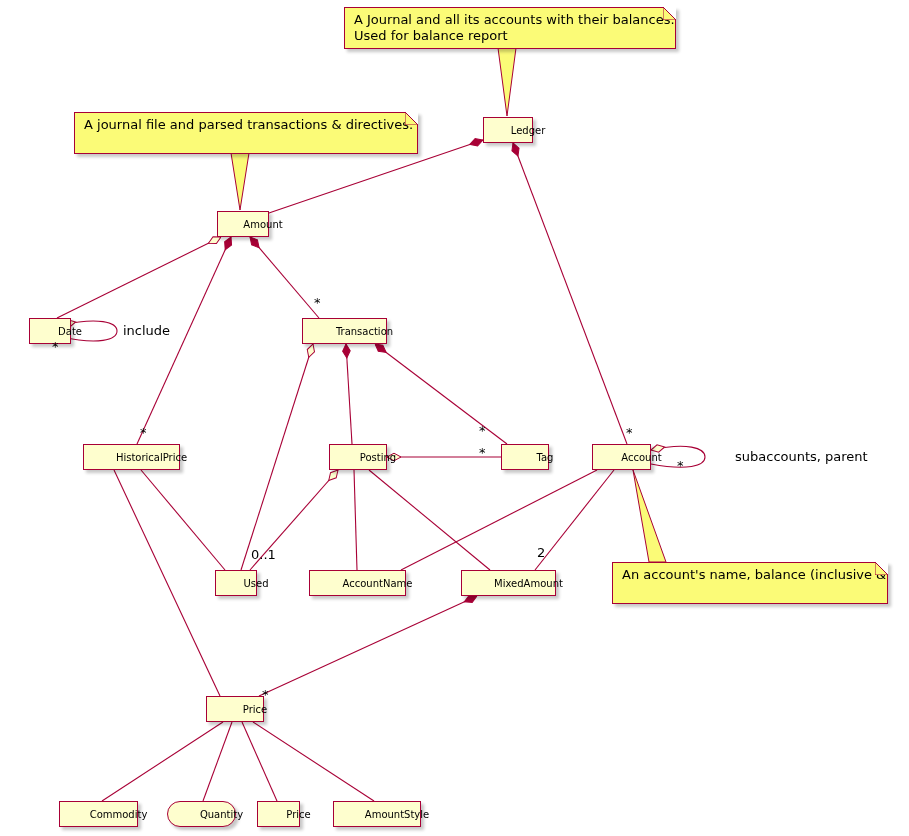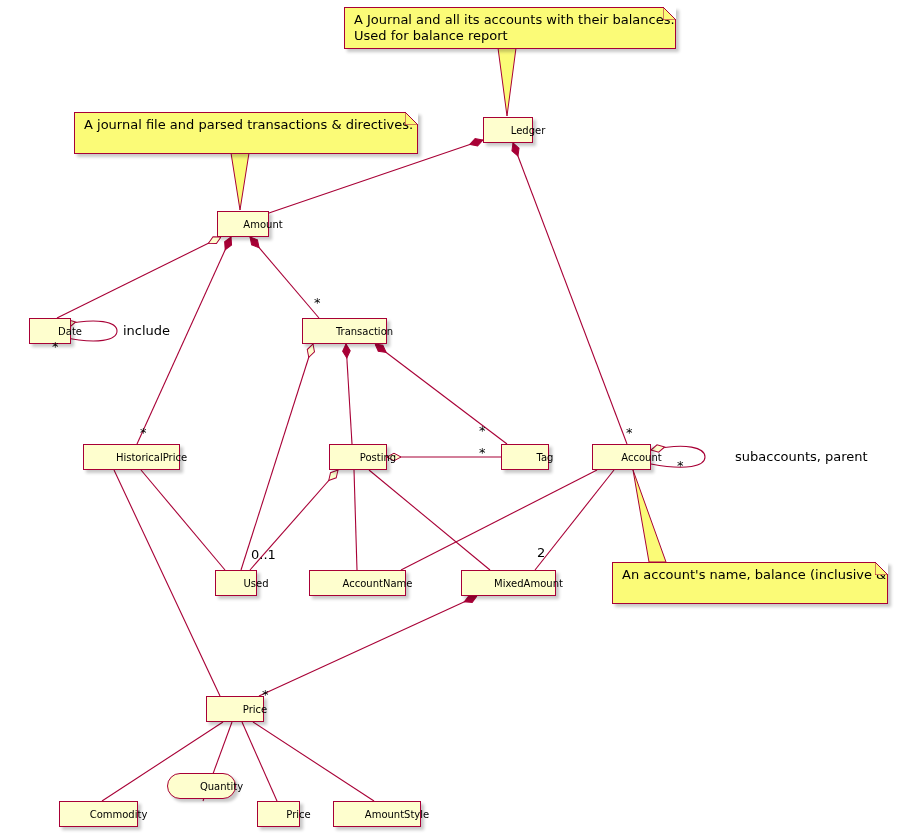--- a/index.html
+++ b/index.html
@@ -128,21 +128,21 @@
     </div>
   <div class="class-box" style="left:461px; top:570px; width:95px;">
       <span>MixedAmount</span>
     </div>
   <div class="class-box" style="left:206px; top:696px; width:58px;">
       <span>Price</span>
     </div>
   <div class="class-box" style="left:59px; top:801px; width:79px;">
       <span>Commodity</span>
     </div>
-  <div class="class-box" style="left:167px; top:773px; width:69px;border-radius:13px;">
+  <div class="class-box" style="left:167px; top:801px; width:69px;border-radius:13px;">
       <span>Quantity</span>
     </div>
   <div class="class-box" style="left:257px; top:801px; width:43px;">
       <span>Price</span>
     </div>
   <div class="class-box" style="left:333px; top:801px; width:88px;">
       <span>AmountStyle</span>
     </div>
 
   <div class="note" style="left:344px; top:7px; width:332px; height:42px;">

